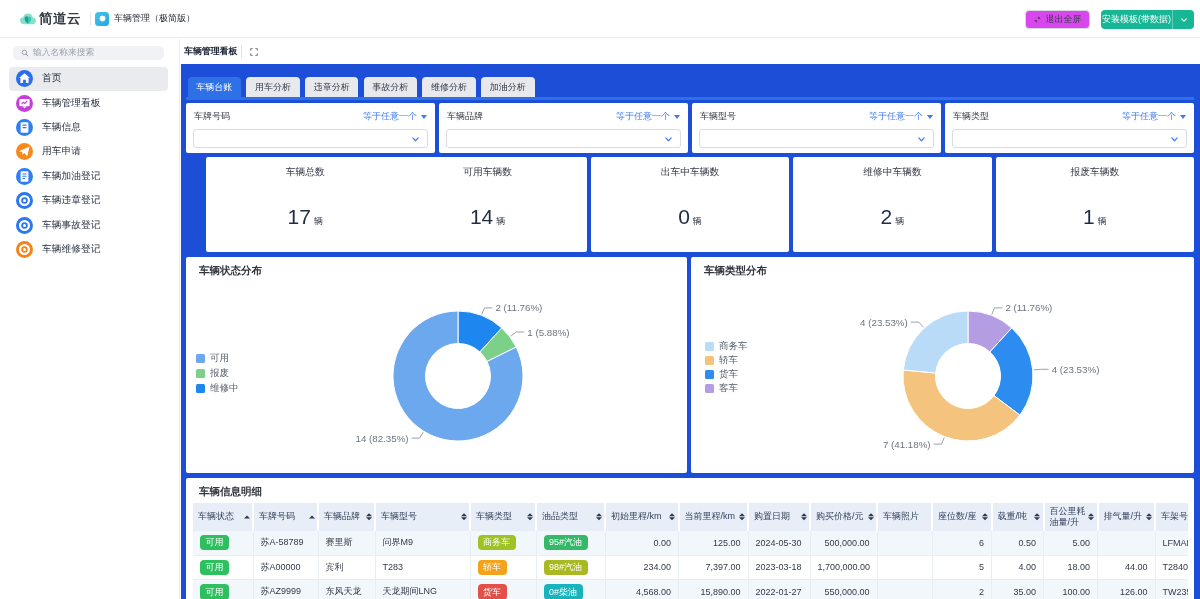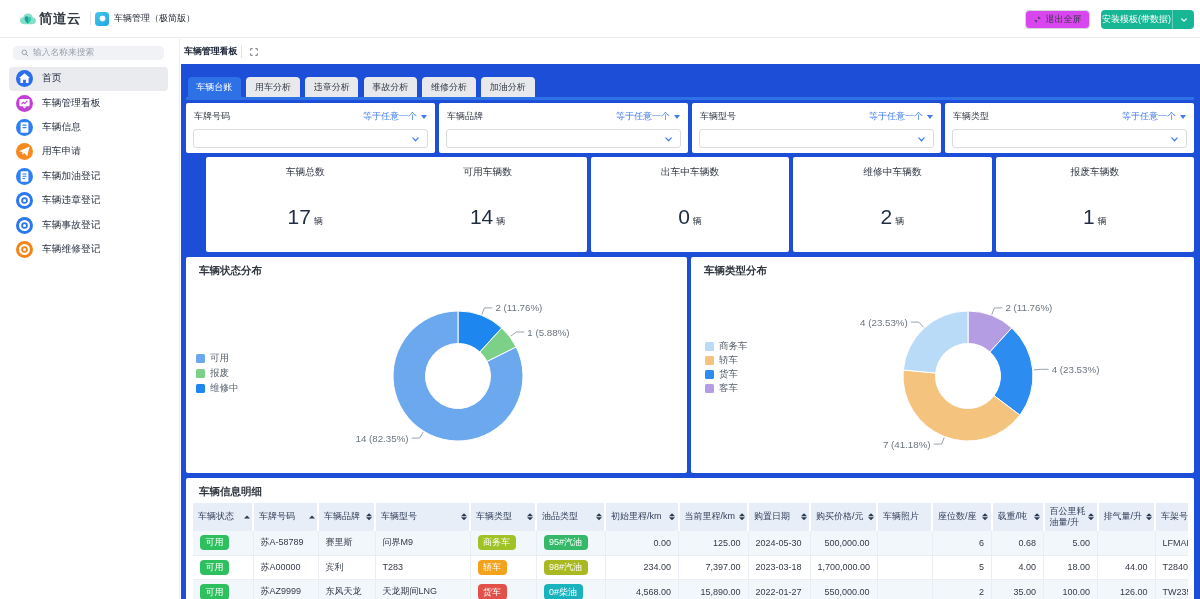--- a/index.html
+++ b/index.html
@@ -570,21 +570,21 @@
               <td>赛里斯</td>
               <td>问界M9</td>
               <td><span class="badge" style="background:#9FC226">商务车</span></td>
               <td><span class="badge" style="background:#35B968">95#汽油</span></td>
               <td class="num">0.00</td>
               <td class="num">125.00</td>
               <td>2024-05-30</td>
               <td class="num">500,000.00</td>
               <td></td>
               <td class="num">6</td>
-              <td class="num">0.68</td>
+              <td class="num">0.50</td>
               <td class="num">5.00</td>
               <td class="num"></td>
               <td>LFMAE2S44M</td>
             </tr>
             <tr class="even">
               <td><span class="badge" style="background:#2EBF5F">可用</span></td>
               <td>苏A00000</td>
               <td>宾利</td>
               <td>T283</td>
               <td><span class="badge" style="background:#F3A21B">轿车</span></td>

